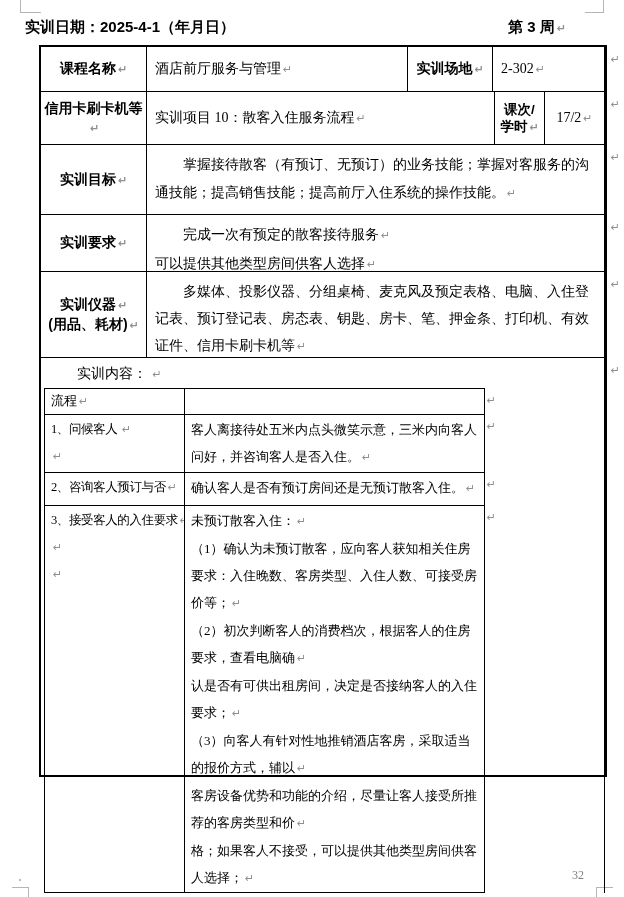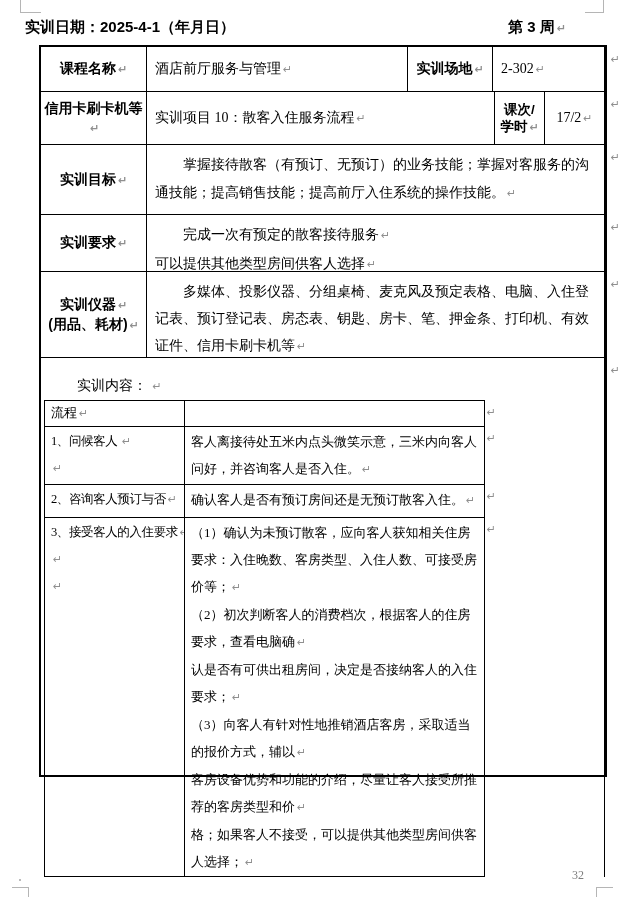--- a/index.html
+++ b/index.html
@@ -42,21 +42,21 @@
   .indent{text-indent:2em;}
 
   
   .r1-c2{width:261px;flex:0 0 261px;}
   .r1-c3{width:85px;flex:0 0 85px;}
   .r2-c2{width:348px;flex:0 0 348px;}
   .r2-c3{width:50px;flex:0 0 50px;font-size:13.5px;line-height:17px;}
 
   
   .content-cell{flex:1 1 auto;padding:0;display:block;}
-  .intro{margin:16px 0 0 8px;text-indent:2em;font-size:14px;line-height:24px;}
+  .intro{margin:4px 0 0 8px;text-indent:2em;font-size:14px;line-height:24px;}
 
   
   .itbl{margin:1px 0 0 3px;width:441px;border:1px solid #000;box-sizing:border-box;}
   .irow{display:flex;border-top:1px solid #000;position:relative;box-sizing:border-box;}
   .irow:first-child{border-top:none;}
   .ic-l{width:140px;flex:0 0 140px;border-right:1px solid #000;box-sizing:border-box;
         padding:1px 3px 0 6px;font-size:12.5px;letter-spacing:-0.4px;line-height:27px;overflow:hidden;}
   .ic-r{flex:1 1 auto;padding:1px 6px 0 6px;font-size:13px;line-height:27px;overflow:hidden;}
   .ihead{height:25px;flex-direction:column;}
   .ihead .ic-l,.ihead .ic-r{line-height:22px;font-size:13px;letter-spacing:0;}
@@ -189,20 +189,21 @@
             <span class="rowmark"><span class="pm">↵</span></span>
           </div>
 
           <div class="irow irowC">
             <div class="ic-l">
               <p class="nowrap"><span>3、接受客人的入住要求</span><span class="pm">↵</span></p>
               <p><span class="pm">↵</span></p>
               <p><span class="pm">↵</span></p>
             </div>
             <div class="ic-r">
+              <p><span>未预订散客入住：</span><span class="pm">↵</span></p>
               <p><span>（1）确认为未预订散客，应向客人获知相关住房要求：入住晚数、客房类型、入住人数、可接受房价等；</span><span class="pm">↵</span></p>
               <p><span>（2）初次判断客人的消费档次，根据客人的住房要求，查看电脑确</span><span class="pm">↵</span></p>
               <p><span>认是否有可供出租房间，决定是否接纳客人的入住要求；</span><span class="pm">↵</span></p>
               <p><span>（3）向客人有针对性地推销酒店客房，采取适当的报价方式，辅以</span><span class="pm">↵</span></p>
               <p><span>客房设备优势和功能的介绍，尽量让客人接受所推荐的客房类型和价</span><span class="pm">↵</span></p>
               <p><span>格；如果客人不接受，可以提供其他类型房间供客人选择；</span><span class="pm">↵</span></p>
             </div>
             <span class="rowmark"><span class="pm">↵</span></span>
           </div>
         </div>

